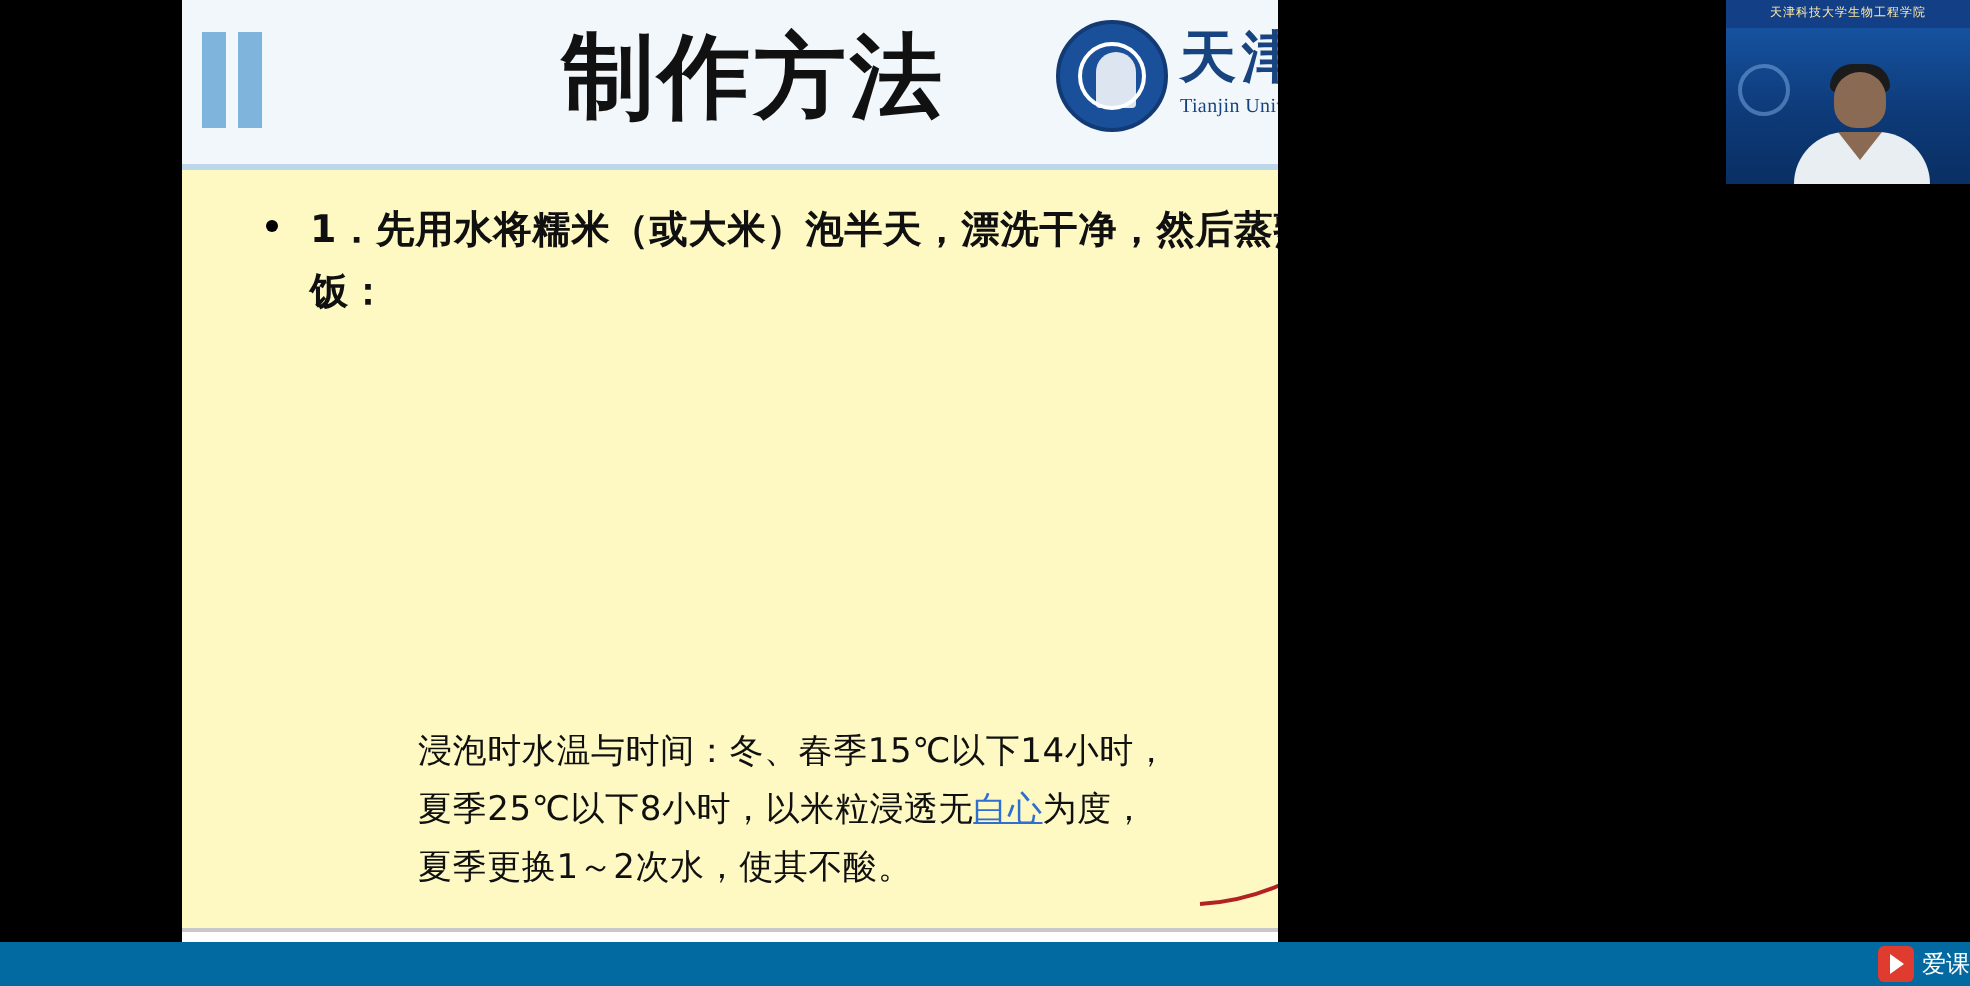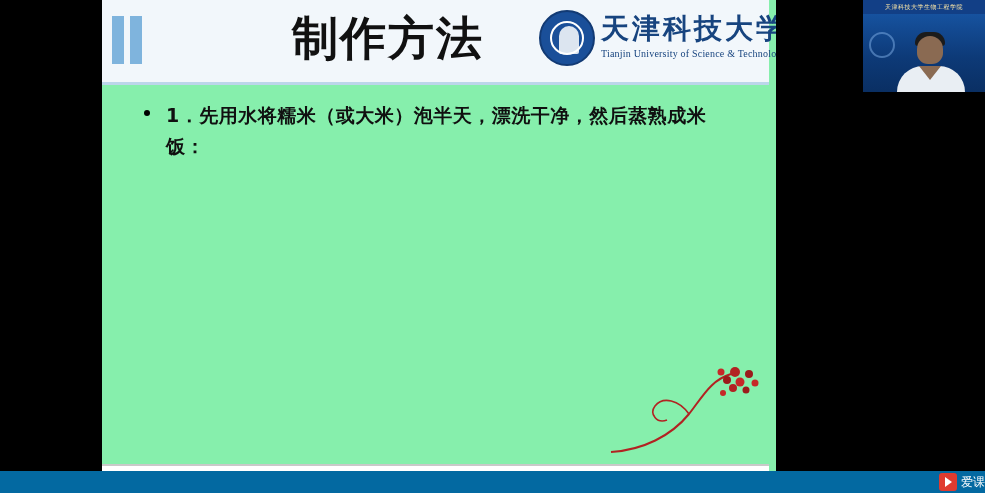--- a/index.html
+++ b/index.html
@@ -16,25 +16,25 @@
   #stage {
     position: relative;
     width: 985px;
     height: 493px;
     background: #000000;
   }
 
   
   #slide {
     position: absolute;
-    left: 102px;
+    left: 91px;
     top: 0px;
-    width: 674px;
+    width: 548px;
     height: 493px;
-    background: #86efac;
+    background: #fef9c3;
     overflow: hidden;
   }
 
   
   .slide-header {
     position: absolute;
     left: 0;
     top: 0;
     width: 667px;
     height: 82px;
@@ -379,20 +379,27 @@
     </div>
 
     <div class="slide-body">
 
       <div class="bullet-row">
         <span class="bullet-dot"></span>
         <div class="para1">1．先用水将糯米（或大米）泡半天，漂洗干净，然后蒸熟成米饭：</div>
       </div>
 
 
+      <div class="para3">
+        <div>浸泡时水温与时间：冬、春季15℃以下14小时，</div>
+        <div>
+          <span>夏季25℃以下8小时，以米粒浸透无</span><span class="link-text">白心</span><span>为度，</span>
+        </div>
+        <div>夏季更换1～2次水，使其不酸。</div>
+      </div>
 
       <svg class="vine" viewBox="0 0 160 90">
         <path d="M8 86 C 40 84, 68 70, 86 48 C 100 30, 108 14, 128 8" fill="none" stroke="#b22222" stroke-width="2"></path>
         <path d="M86 48 C 76 34, 60 30, 52 40 C 46 48, 54 58, 64 54" fill="none" stroke="#b22222" stroke-width="1.6"></path>
         <circle cx="132" cy="6" r="5" fill="#b22222"></circle>
         <circle cx="124" cy="14" r="4" fill="#9b1b1b"></circle>
         <circle cx="137" cy="16" r="4.5" fill="#c62828"></circle>
         <circle cx="146" cy="8" r="4" fill="#9b1b1b"></circle>
         <circle cx="118" cy="6" r="3.5" fill="#c62828"></circle>
         <circle cx="130" cy="22" r="4" fill="#b22222"></circle>

